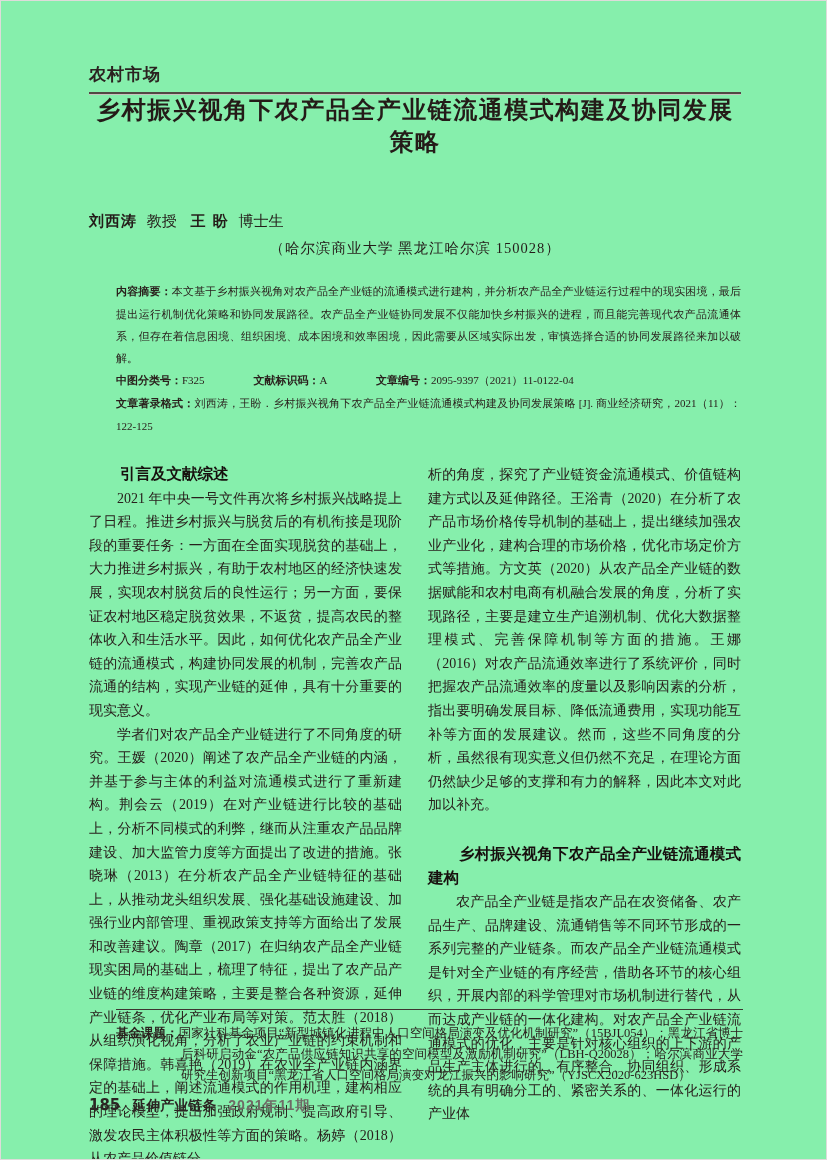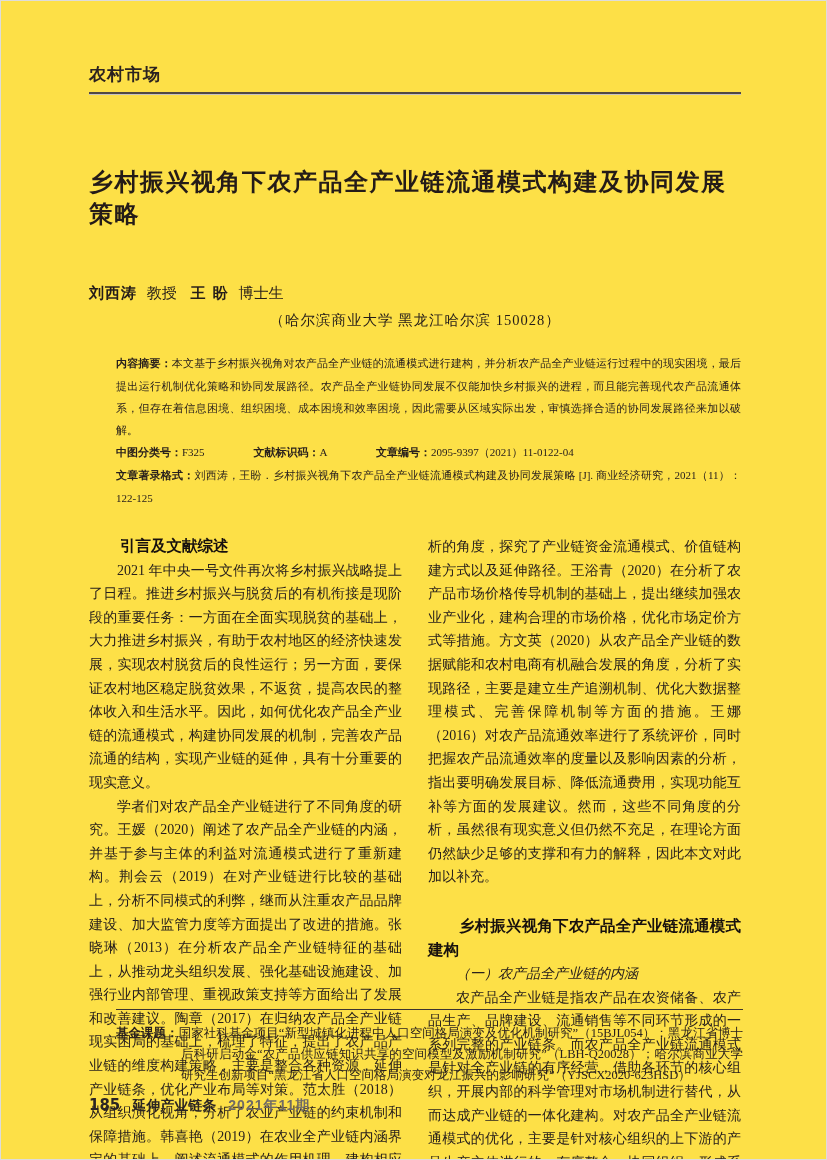--- a/index.html
+++ b/index.html
@@ -1,20 +1,20 @@
 <!DOCTYPE html>
 <html lang="zh"><head>
 <meta charset="utf-8">
 <style>
   html,body{margin:0;padding:0;background:#e9e8e6;}
   .page{
     position:relative;
     width:827px;height:1160px;
     margin:0 auto;
-    background:#fde047;
+    background:#86efac;
     box-sizing:border-box;
     border:1px solid #dedcda;
     font-family:"Liberation Serif","DejaVu Serif",serif;
     color:#272220;
     overflow:hidden;
   }
   .content{
     position:absolute;
     left:88px; right:85px; top:0;
   }
@@ -30,21 +30,21 @@
     color:#2b2220;
     padding-bottom:6px;
   }
   .col-head .rule{
     height:0;
     border-top:2px solid #514843;
     box-shadow:0 1px 0 #c9c4c0;
   }
   
   .title{
-    margin-top:72px;
+    text-align:center;
     font-family:"DejaVu Sans","Liberation Sans",sans-serif;
     font-weight:bold;
     font-size:24px;
     letter-spacing:1.5px;
     color:#241b18;
   }
   .authors{
     margin-top:54px;
     font-size:15px;
     color:#241c19;
@@ -191,21 +191,20 @@
 
     <div class="columns">
       <div class="col">
         <p class="h1">引言及文献综述</p>
         <p class="indent">2021 年中央一号文件再次将乡村振兴战略提上了日程。推进乡村振兴与脱贫后的有机衔接是现阶段的重要任务：一方面在全面实现脱贫的基础上，大力推进乡村振兴，有助于农村地区的经济快速发展，实现农村脱贫后的良性运行；另一方面，要保证农村地区稳定脱贫效果，不返贫，提高农民的整体收入和生活水平。因此，如何优化农产品全产业链的流通模式，构建协同发展的机制，完善农产品流通的结构，实现产业链的延伸，具有十分重要的现实意义。</p>
         <p class="indent">学者们对农产品全产业链进行了不同角度的研究。王媛（2020）阐述了农产品全产业链的内涵，并基于参与主体的利益对流通模式进行了重新建构。荆会云（2019）在对产业链进行比较的基础上，分析不同模式的利弊，继而从注重农产品品牌建设、加大监管力度等方面提出了改进的措施。张晓琳（2013）在分析农产品全产业链特征的基础上，从推动龙头组织发展、强化基础设施建设、加强行业内部管理、重视政策支持等方面给出了发展和改善建议。陶章（2017）在归纳农产品全产业链现实困局的基础上，梳理了特征，提出了农产品产业链的维度构建策略，主要是整合各种资源，延伸产业链条，优化产业布局等对策。范太胜（2018）从组织演化视角，分析了农业产业链的约束机制和保障措施。韩喜艳（2019）在农业全产业链内涵界定的基础上，阐述流通模式的作用机理，建构相应的理论模型，提出加强政府规制、提高政府引导、激发农民主体积极性等方面的策略。杨婷（2018）从农产品价值链分</p>
       </div>
       <div class="col">
         <p>析的角度，探究了产业链资金流通模式、价值链构建方式以及延伸路径。王浴青（2020）在分析了农产品市场价格传导机制的基础上，提出继续加强农业产业化，建构合理的市场价格，优化市场定价方式等措施。方文英（2020）从农产品全产业链的数据赋能和农村电商有机融合发展的角度，分析了实现路径，主要是建立生产追溯机制、优化大数据整理模式、完善保障机制等方面的措施。王娜（2016）对农产品流通效率进行了系统评价，同时把握农产品流通效率的度量以及影响因素的分析，指出要明确发展目标、降低流通费用，实现功能互补等方面的发展建议。然而，这些不同角度的分析，虽然很有现实意义但仍然不充足，在理论方面仍然缺少足够的支撑和有力的解释，因此本文对此加以补充。</p>
         <p class="h1 spaced">乡村振兴视角下农产品全产业链流通模式建构</p>
-        <p class="sub">（一）农产品全产业链的内涵</p>
         <p class="indent">农产品全产业链是指农产品在农资储备、农产品生产、品牌建设、流通销售等不同环节形成的一系列完整的产业链条。而农产品全产业链流通模式是针对全产业链的有序经营，借助各环节的核心组织，开展内部的科学管理对市场机制进行替代，从而达成产业链的一体化建构。对农产品全产业链流通模式的优化，主要是针对核心组织的上下游的产品生产主体进行的，有序整合、协同组织、形成系统的具有明确分工的、紧密关系的、一体化运行的产业体</p>
       </div>
     </div>
 
   </div>
 
   <div class="footnote">
     <div class="fn-rule"></div>
     <p class="fn-text">
       <span class="lbl">基金课题：</span><span>国家社科基金项目“新型城镇化进程中人口空间格局演变及优化机制研究”（15BJL054）；黑龙江省博士后科研启动金“农产品供应链知识共享的空间模型及激励机制研究”（LBH-Q20028）；哈尔滨商业大学研究生创新项目“黑龙江省人口空间格局演变对龙江振兴的影响研究”（YJSCX2020-623HSD）</span>

